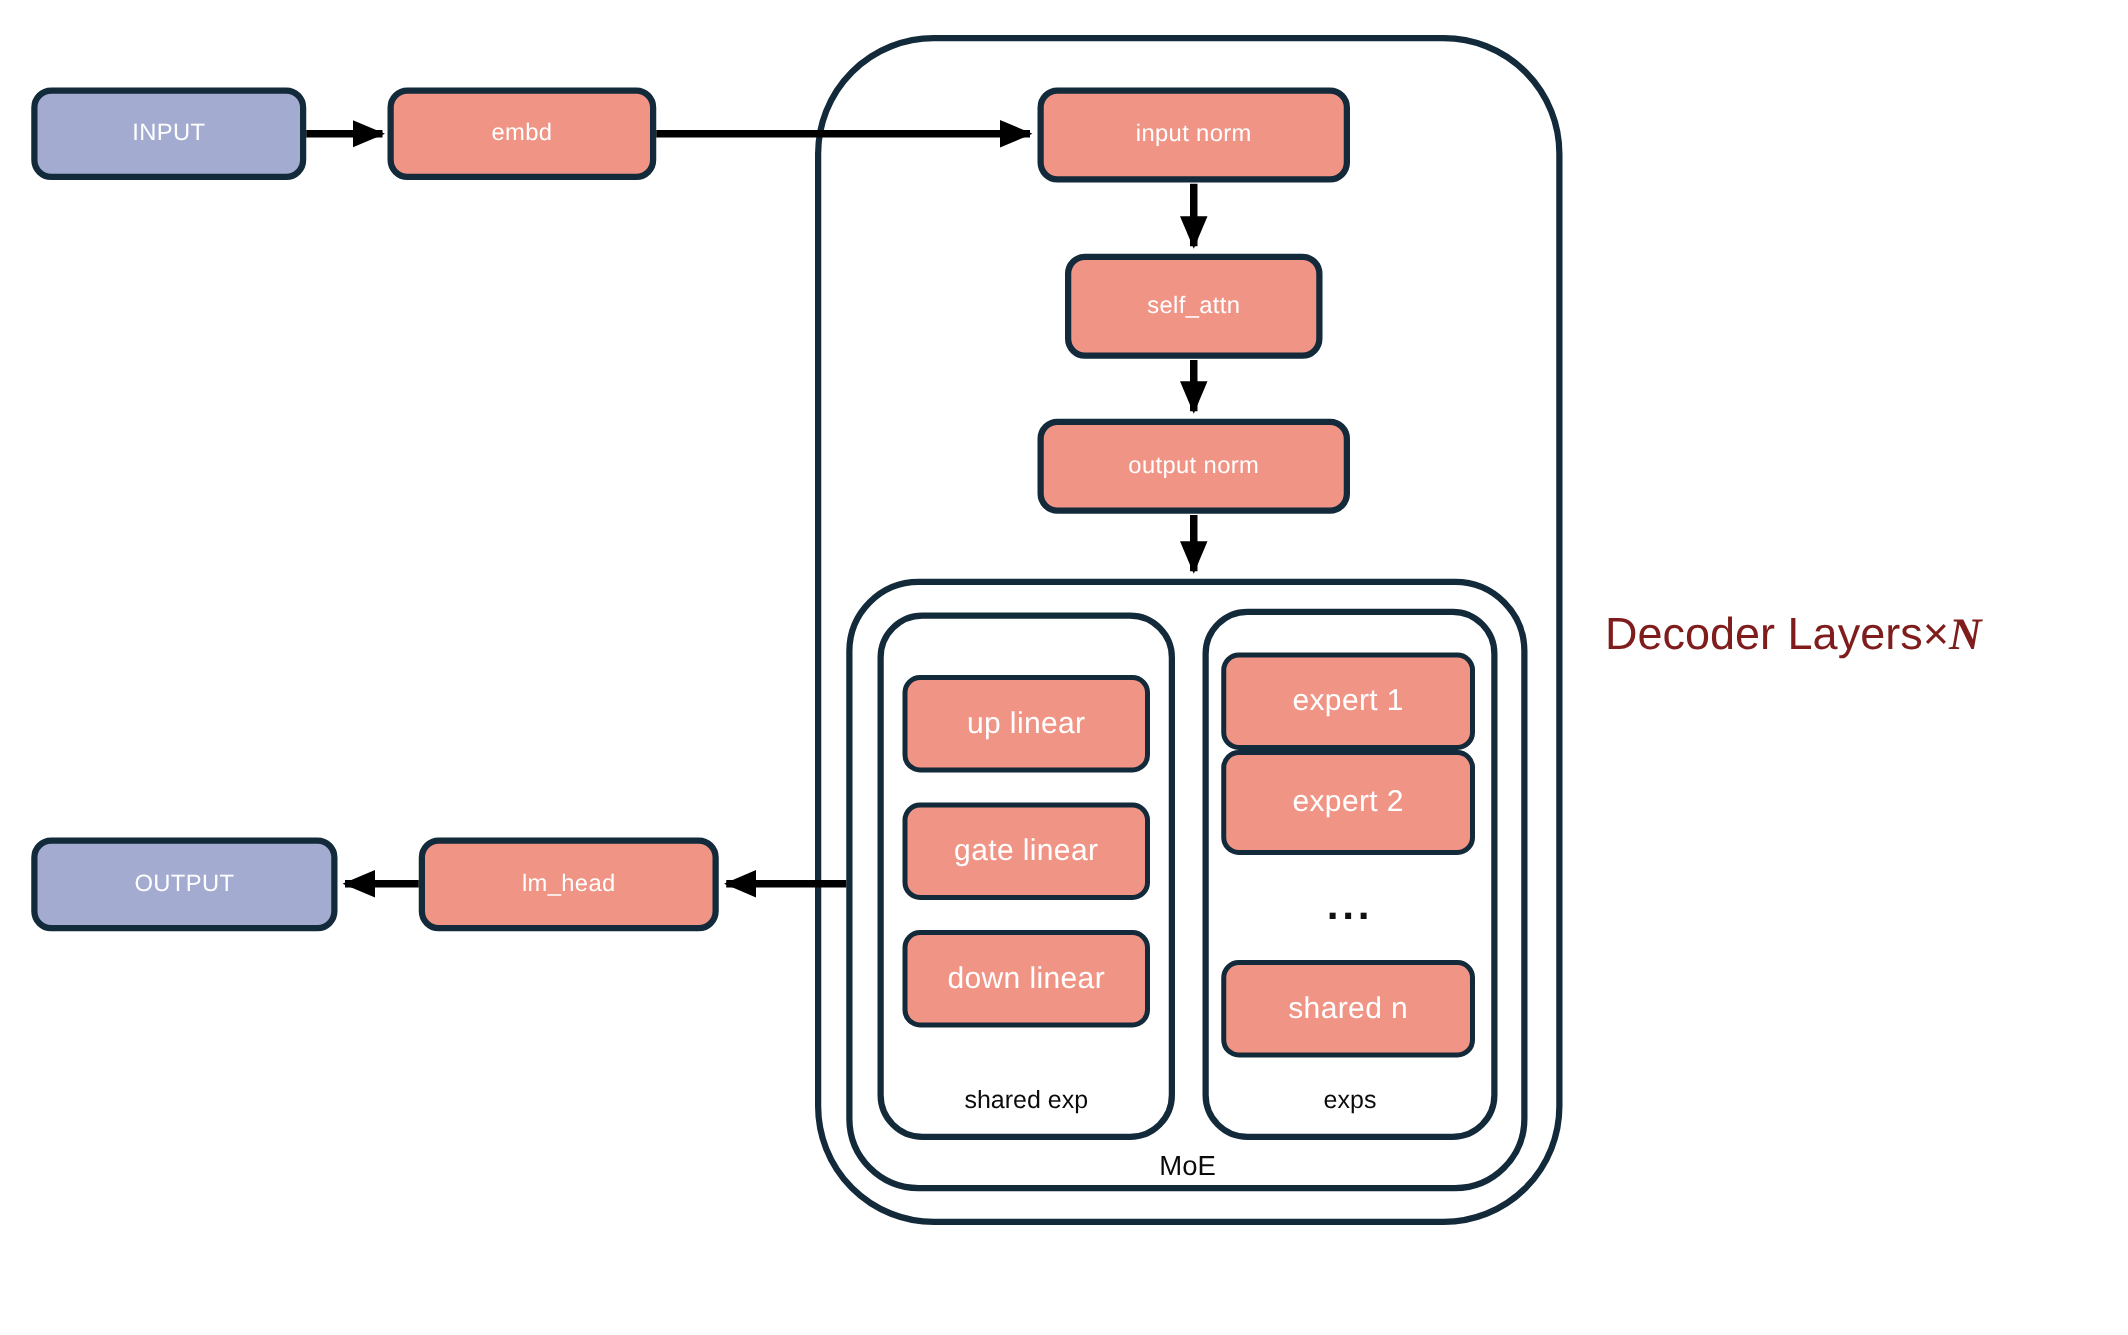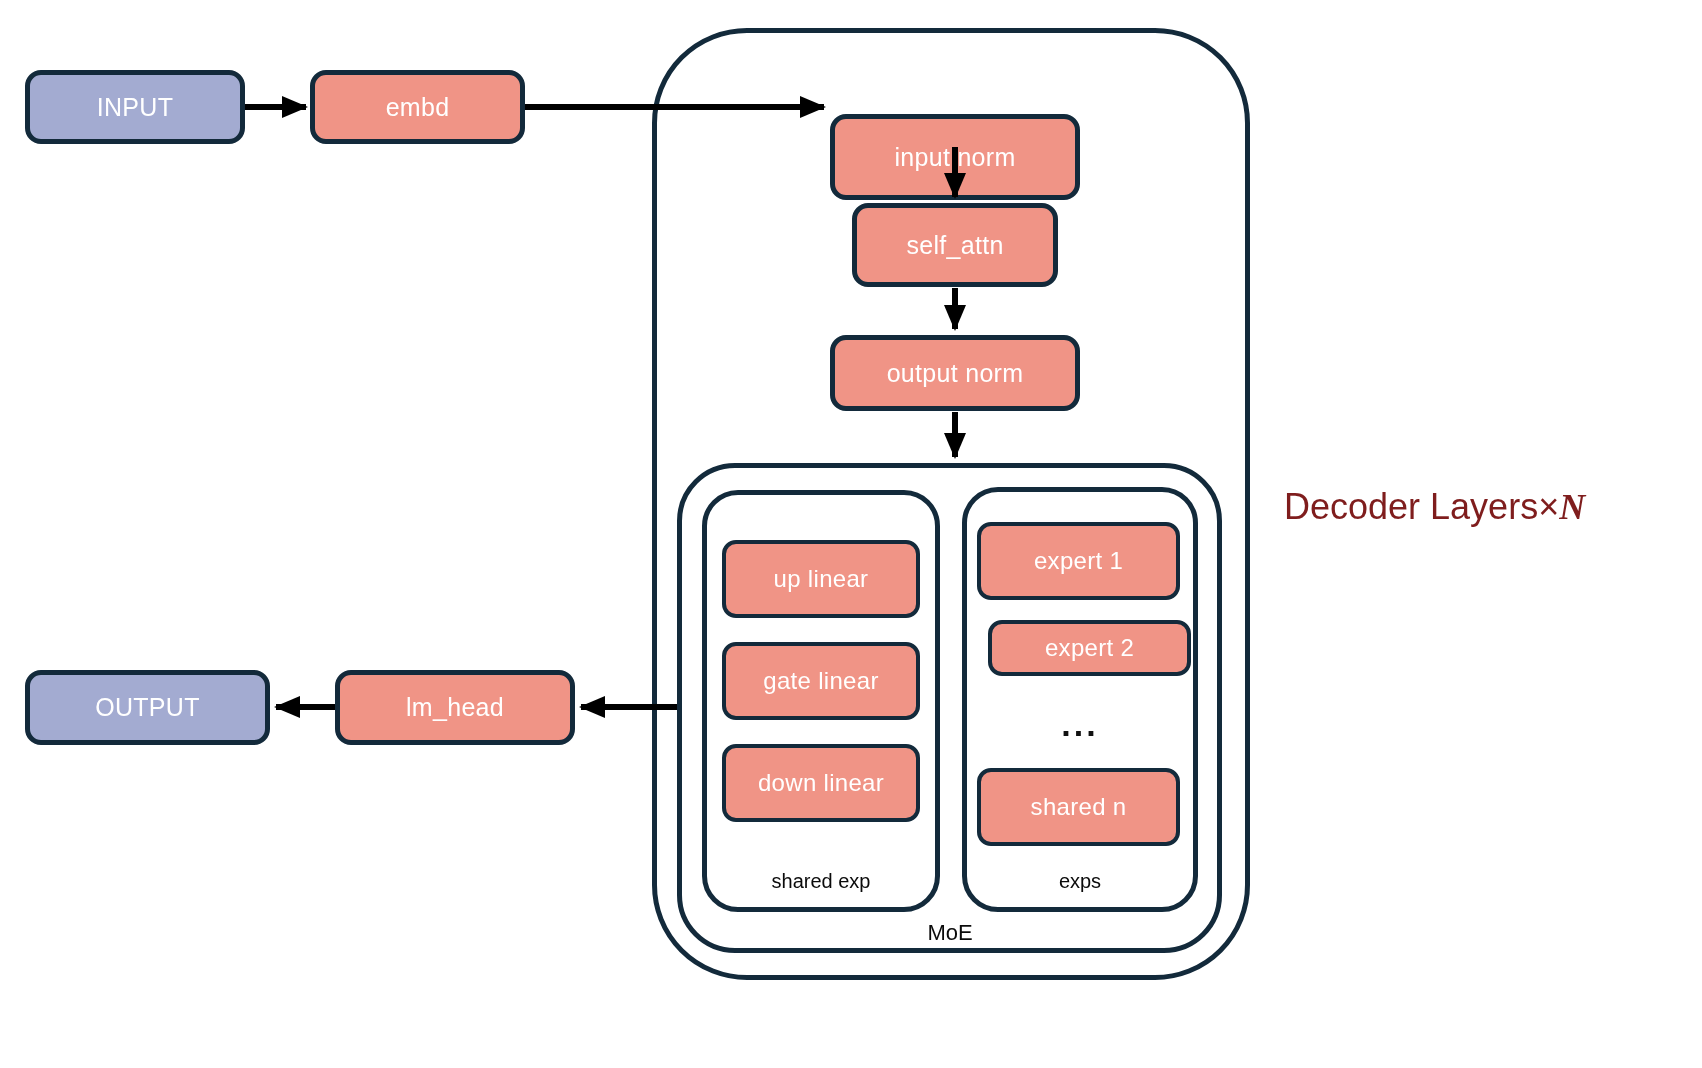--- a/index.html
+++ b/index.html
@@ -23,21 +23,21 @@
     background:#ffffff;
     border:5px solid var(--navy);
   }
   .node{
     position:absolute;
     display:flex;align-items:center;justify-content:center;
     background:var(--salmon);
     border:5px solid var(--navy);
     border-radius:16px;
     color:#ffffff;
-    font-size:25px;
+    font-size:19px;
     letter-spacing:0.3px;
   }
   .node.small{border-width:4px;border-radius:14px;font-size:24px;}
   .node.io{background:var(--purple);}
   .grouplabel{
     position:absolute;
     color:var(--label);
     font-size:20px;
     text-align:center;
     transform:translate(-50%,-50%);
@@ -87,21 +87,21 @@
   </div>
 
   <div class="node io" style="left:25px;top:670px;width:245px;height:75px;">
     <span>OUTPUT</span>
   </div>
 
   <div class="node" style="left:335px;top:670px;width:240px;height:75px;">
     <span>lm_head</span>
   </div>
 
-  <div class="node" style="left:830px;top:70px;width:250px;height:86px;margin-top:44px;">
+  <div class="node" style="left:830px;top:70px;width:250px;height:76px;">
     <span>input norm</span>
   </div>
 
   <div class="node" style="left:852px;top:203px;width:206px;height:84px;text-align:right;">
     <span>self_attn</span>
   </div>
 
   <div class="node" style="left:830px;top:335px;width:250px;height:76px;">
     <span>output norm</span>
   </div>
@@ -117,21 +117,21 @@
   <div class="node small" style="left:722px;top:744px;width:198px;height:78px;">
     <span>down linear</span>
   </div>
 
   <div class="grouplabel" style="left:821px;top:881px;"><span>shared exp</span></div>
 
   <div class="node small" style="left:977px;top:522px;width:203px;height:78px;">
     <span>expert 1</span>
   </div>
 
-  <div class="node small" style="left:977px;top:620px;width:203px;height:56px;margin-left:11px;">
+  <div class="node small" style="left:977px;top:600px;width:203px;height:84px;">
     <span>expert 2</span>
   </div>
 
   <div class="ellipsis" style="left:1080px;top:724px;"><span>...</span></div>
 
   <div class="node small" style="left:977px;top:768px;width:203px;height:78px;">
     <span>shared n</span>
   </div>
 
   <div class="grouplabel" style="left:1080px;top:881px;"><span>exps</span></div>

